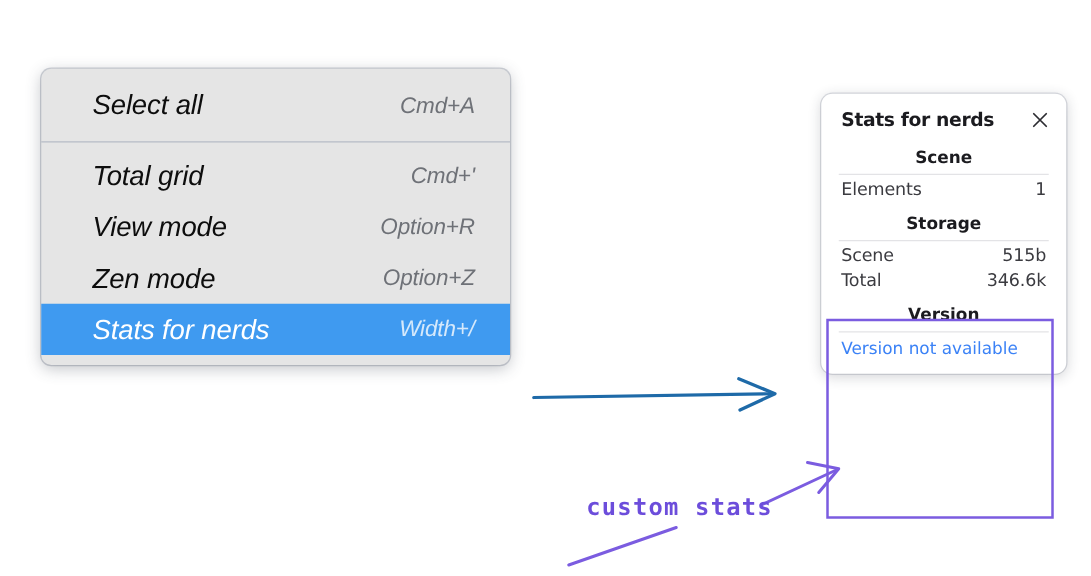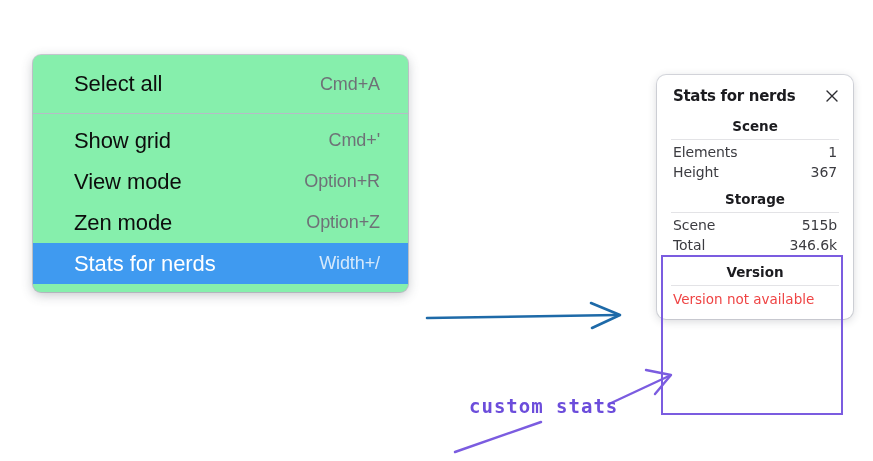--- a/index.html
+++ b/index.html
@@ -15,26 +15,27 @@
     font-family: "Liberation Sans", sans-serif;
     -webkit-font-smoothing: antialiased;
   }
 
   
   #context-menu {
     position: absolute;
     left: 33px;
     top: 55px;
     width: 375px;
-    background: #86efac;
+    background: #e5e5e5;
     border-radius: 8px;
     box-shadow: 0 3px 12px rgba(60, 66, 80, 0.30),
                 0 0 0 1px rgba(120, 130, 145, 0.35);
     padding: 6px 0 8px 0;
     box-sizing: border-box;
+    font-style: italic;
   }
   .menu-group { padding: 0; }
   .menu-divider {
     height: 1px;
     background: #b6bcc6;
     margin: 6px 0 6px 0;
   }
   .menu-item {
     display: flex;
     align-items: center;
@@ -113,21 +114,21 @@
     justify-content: space-between;
     padding: 2px 16px 2px 16px;
     font-size: 14px;
     color: #3b3b40;
   }
   .stat-row .k { letter-spacing: -0.1px; }
   .stat-row .v { letter-spacing: -0.1px; }
   .stat-full {
     padding: 3px 16px 2px 16px;
     font-size: 13.5px;
-    color: #ef4444;
+    color: #3b82f6;
     white-space: nowrap;
   }
   
   #custom-highlight-box {
     position: absolute;
     left: 661px;
     top: 255px;
     width: 182px;
     height: 160px;
     border: 2px solid #7b5ce0;
@@ -163,21 +164,21 @@
     <div class="menu-item">
       <span class="label">Select all</span>
       <span class="shortcut">Cmd+A</span>
     </div>
   </div>
 
   <div class="menu-divider"></div>
 
   <div class="menu-group">
     <div class="menu-item">
-      <span class="label">Show grid</span>
+      <span class="label">Total grid</span>
       <span class="shortcut">Cmd+'</span>
     </div>
     <div class="menu-item">
       <span class="label">View mode</span>
       <span class="shortcut">Option+R</span>
     </div>
     <div class="menu-item">
       <span class="label">Zen mode</span>
       <span class="shortcut">Option+Z</span>
     </div>
@@ -199,24 +200,20 @@
     </span>
   </div>
 
   <div>
     <div class="section-title">Scene</div>
     <div class="section-rule"></div>
     <div class="stat-row">
       <span class="k">Elements</span>
       <span class="v">1</span>
     </div>
-    <div class="stat-row">
-      <span class="k">Height</span>
-      <span class="v">367</span>
-    </div>
   </div>
 
   <div style="margin-top:8px;">
     <div class="section-title">Storage</div>
     <div class="section-rule"></div>
     <div class="stat-row">
       <span class="k">Scene</span>
       <span class="v">515b</span>
     </div>
     <div class="stat-row">

